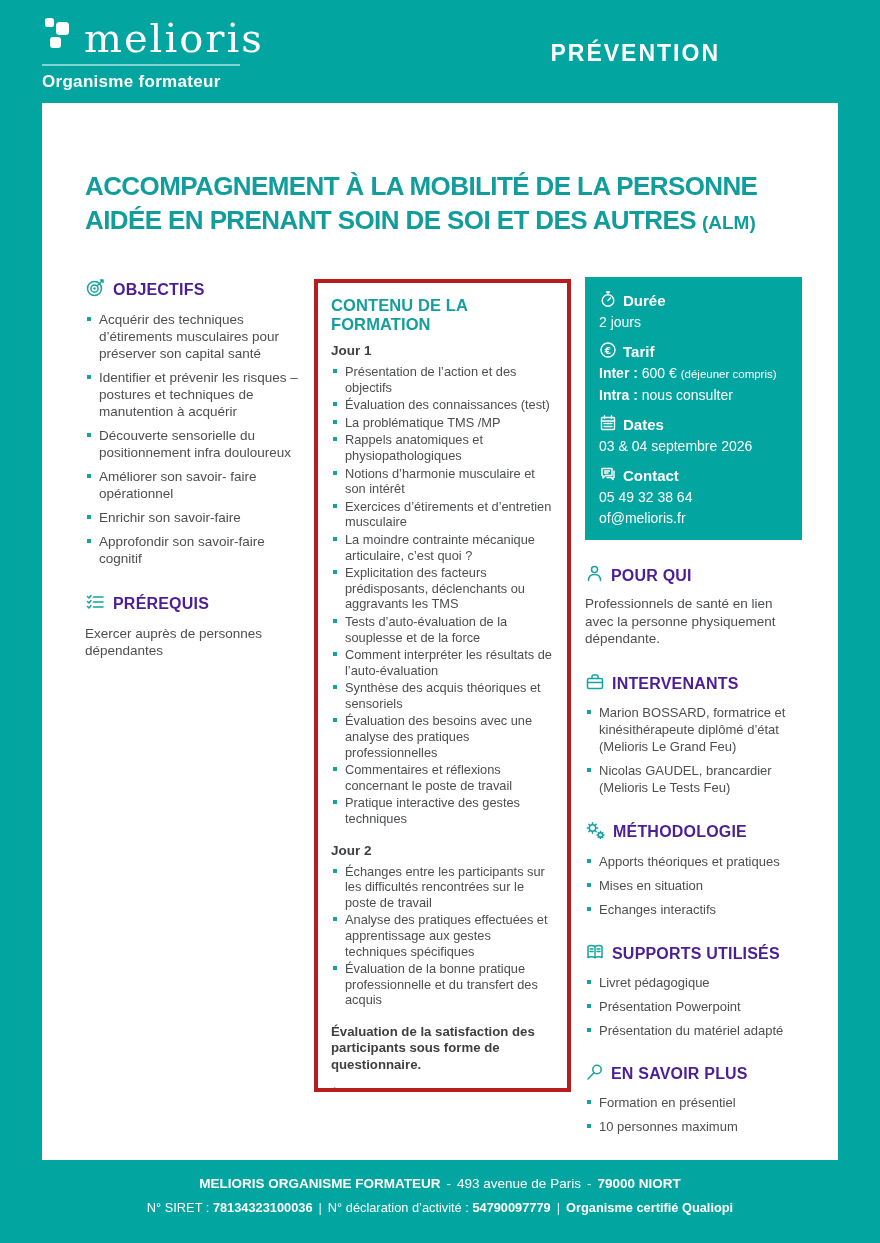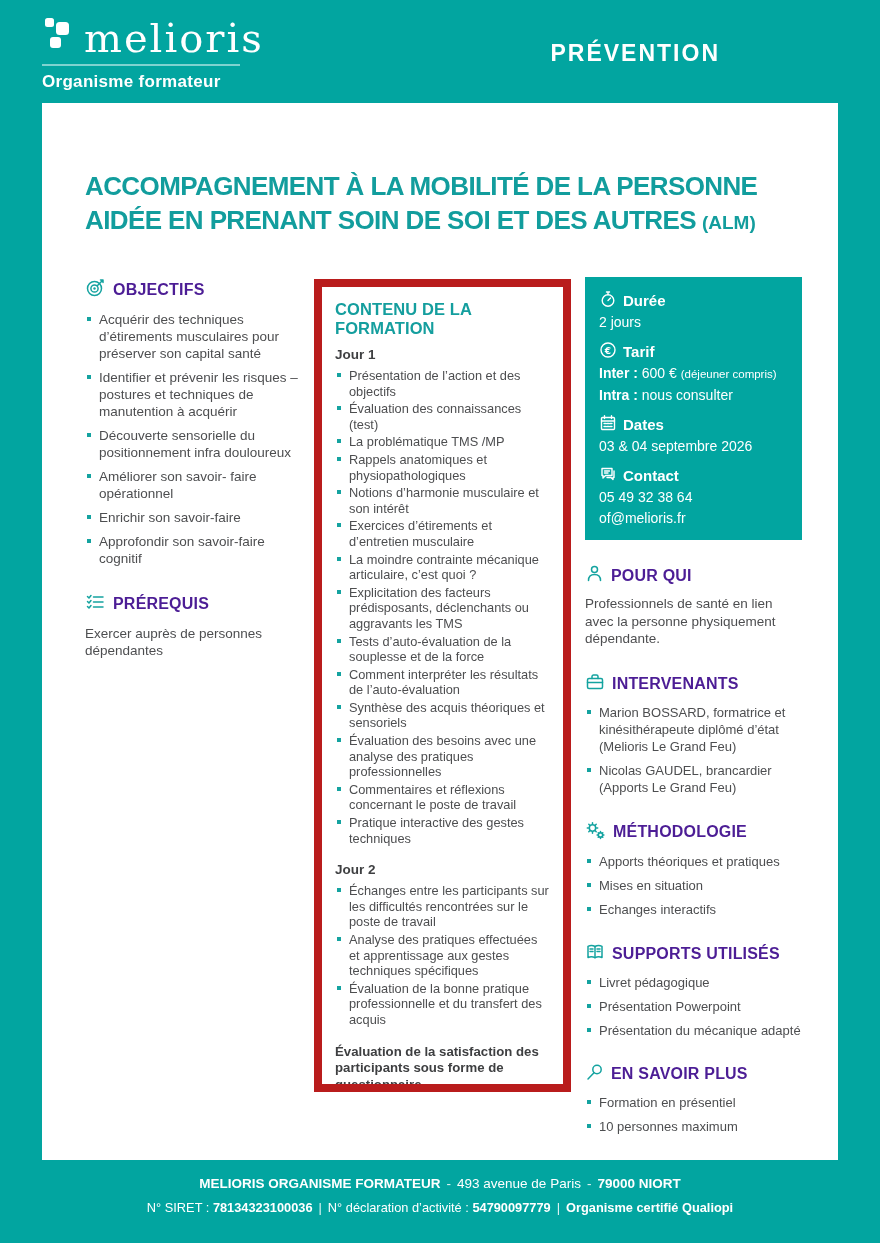--- a/index.html
+++ b/index.html
@@ -33,21 +33,21 @@
   ul.blist li { position:relative; padding-left:14px; }
   ul.blist li .blt { position:absolute; left:2px; top:6px; width:4px; height:4px; background:#14a3a0; }
   
   .col1 { position:absolute; left:85px; top:277px; width:222px; }
   .col1 ul.blist { margin-top:9px; font-size:13.5px; line-height:17px; }
   .col1 ul.blist li { margin-bottom:7px; }
   .col1 .prereq-h { margin-top:24px; }
   .col1 .prereq-txt { margin-top:9px; font-size:13.5px; line-height:17px; }
   
   .col2 { position:absolute; left:314px; top:279px; width:257px; height:813px;
-    border:8px solid #b91c1c; padding:13px 12px 10px 13px; overflow:hidden; }
+    border:4px solid #b91c1c; padding:13px 12px 10px 13px; overflow:hidden; }
   .col2 .box-title { color:#149e9e; font-weight:700; font-size:16.5px; letter-spacing:.1px; }
   .col2 .day-label { font-weight:700; color:#3e3f41; font-size:13.5px; margin-top:9px; }
   .col2 ul.blist { margin-top:6px; font-size:12.8px; line-height:15.6px; }
   .col2 ul.blist li { margin-bottom:2px; }
   .col2 ul.blist li .blt { top:5px; }
   .col2 .day2-label { margin-top:16px; }
   .col2 .note-bold { margin-top:16px; font-weight:700; color:#3e3f41; font-size:13.2px; line-height:16.5px; }
   .col2 .note2 { margin-top:14px; font-size:13.2px; line-height:16.5px; }
   
   .col3 { position:absolute; left:585px; top:277px; width:217px; }
@@ -246,21 +246,21 @@
         <svg width="20" height="20" viewBox="0 0 20 20">
           <rect class="s" x="2.5" y="6.5" width="15" height="10" rx="1.5"></rect>
           <path class="s" d="M7 6.5 V4.5 C7 3.7 7.7 3 8.5 3 H11.5 C12.3 3 13 3.7 13 4.5 V6.5"></path>
           <path class="s" d="M2.5 10.5 H17.5"></path>
         </svg>
       </span>
       <span>INTERVENANTS</span>
     </div>
     <ul class="blist">
         <li><span class="blt"></span><span>Marion BOSSARD, formatrice et kinésithérapeute diplômé d’état (Melioris Le Grand Feu)</span></li>
-        <li><span class="blt"></span><span>Nicolas GAUDEL, brancardier (Apports Le Grand Feu)</span></li>
+        <li><span class="blt"></span><span>Nicolas GAUDEL, brancardier (Melioris Le Tests Feu)</span></li>
       </ul>
   </div>
 
   <div class="sec">
     <div class="sec-h">
       <span>
         <svg width="21" height="21" viewBox="0 0 21 21">
           <circle class="s" cx="7.5" cy="8" r="3.2"></circle>
           <path class="s" d="M7.5 2.8 V4 M7.5 12 V13.2 M2.3 8 H3.5 M11.5 8 H12.7 M3.8 4.3 L4.7 5.2 M10.3 10.8 L11.2 11.7 M3.8 11.7 L4.7 10.8 M10.3 5.2 L11.2 4.3"></path>
           <circle class="s" cx="15.5" cy="15" r="2.2"></circle>
@@ -283,21 +283,21 @@
           <path class="s" d="M10 4.5 C8 3.3 5 3.3 3 4.3 V15.5 C5 14.5 8 14.5 10 15.7 C12 14.5 15 14.5 17 15.5 V4.3 C15 3.3 12 3.3 10 4.5 Z"></path>
           <path class="s" d="M10 4.5 V15.7"></path>
           <path class="s" d="M5 7 H8 M5 9.5 H8 M12 7 H15 M12 9.5 H15"></path>
         </svg>
       </span>
       <span>SUPPORTS UTILISÉS</span>
     </div>
     <ul class="blist sp">
         <li><span class="blt"></span><span>Livret pédagogique</span></li>
         <li><span class="blt"></span><span>Présentation Powerpoint</span></li>
-        <li><span class="blt"></span><span>Présentation du mécanique adapté</span></li>
+        <li><span class="blt"></span><span>Présentation du matériel adapté</span></li>
       </ul>
   </div>
 
   <div class="sec">
     <div class="sec-h">
       <span>
         <svg width="19" height="19" viewBox="0 0 19 19">
           <circle class="s" cx="12" cy="6.5" r="4.2"></circle>
           <path class="s" d="M9 9.8 L3 16"></path>
         </svg>

